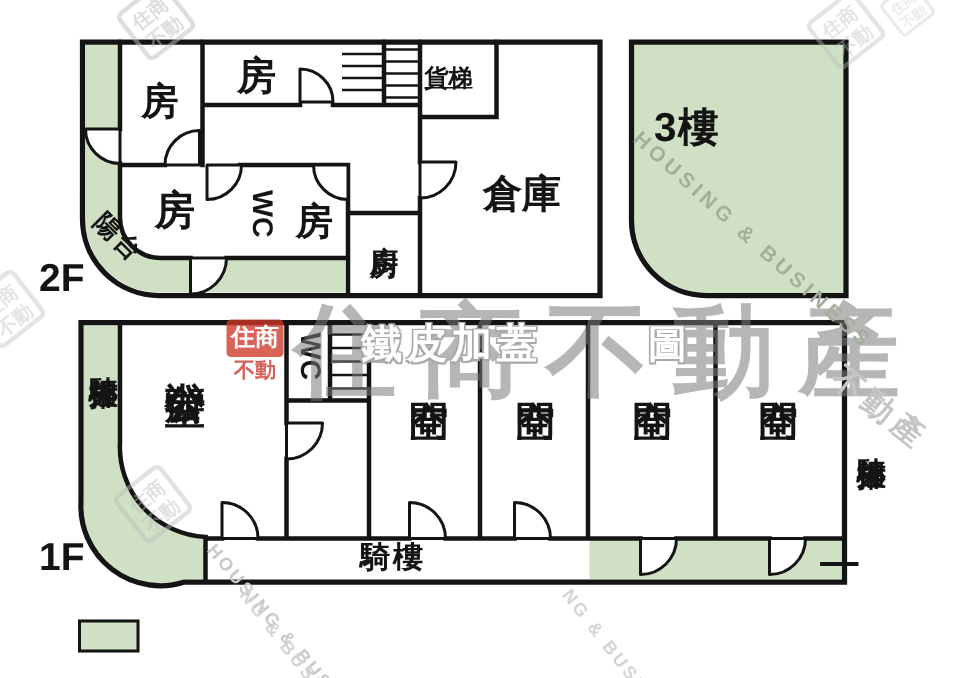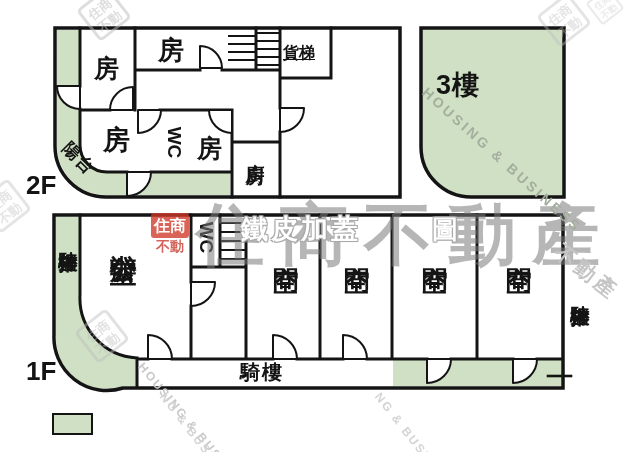--- a/index.html
+++ b/index.html
@@ -88,20 +88,21 @@
   <div class="lab heavy" style="left:26px;top:172px;font-size:26px;">2F</div>
   <div class="lab heavy" style="left:26px;top:358px;font-size:26px;">1F</div>
 
   <div class="lab" style="left:94px;top:56px;font-size:25px;">房</div>
   <div class="lab" style="left:158px;top:37px;font-size:26px;">房</div>
   <div class="lab" style="left:103px;top:127px;font-size:27px;">房</div>
   <div class="lab" style="left:197px;top:136px;font-size:25px;">房</div>
   <div class="lab rot90" style="left:152px;top:133px;width:44px;font-size:19px;">WC</div>
   <div class="lab vt" style="left:245px;top:148px;font-size:19px;">廚房</div>
   <div class="lab" style="left:283px;top:45px;width:48px;font-size:16px;text-decoration:underline;">貨梯</div>
+  <div class="lab" style="left:308px;top:116px;width:80px;text-align:center;font-size:26px;">倉庫</div>
   <div class="lab" style="left:60px;top:150px;font-size:17px;letter-spacing:2px;transform:rotate(45deg);">陽台</div>
 
   <div class="lab" style="left:436px;top:72px;font-size:27px;letter-spacing:1px;">3樓</div>
 
   <div class="lab vt" style="left:109px;top:232px;font-size:27px;">辦公室</div>
   <div class="lab rot90" style="left:184px;top:228px;width:44px;font-size:19px;">WC</div>
   <div class="lab vt" style="left:272px;top:246px;font-size:26px;">空間</div>
   <div class="lab vt" style="left:343px;top:246px;font-size:26px;">空間</div>
   <div class="lab vt" style="left:421px;top:246px;font-size:26px;">空間</div>
   <div class="lab vt" style="left:505px;top:246px;font-size:26px;">空間</div>

